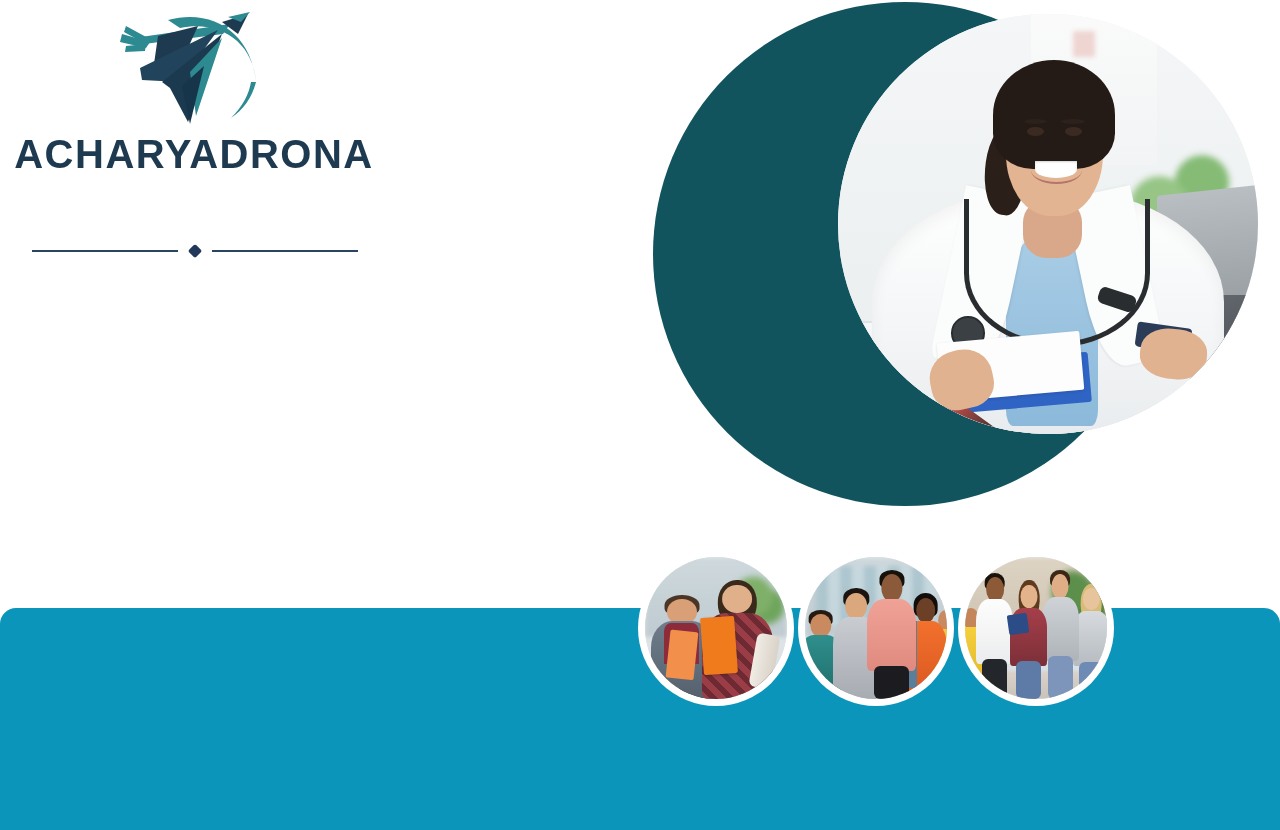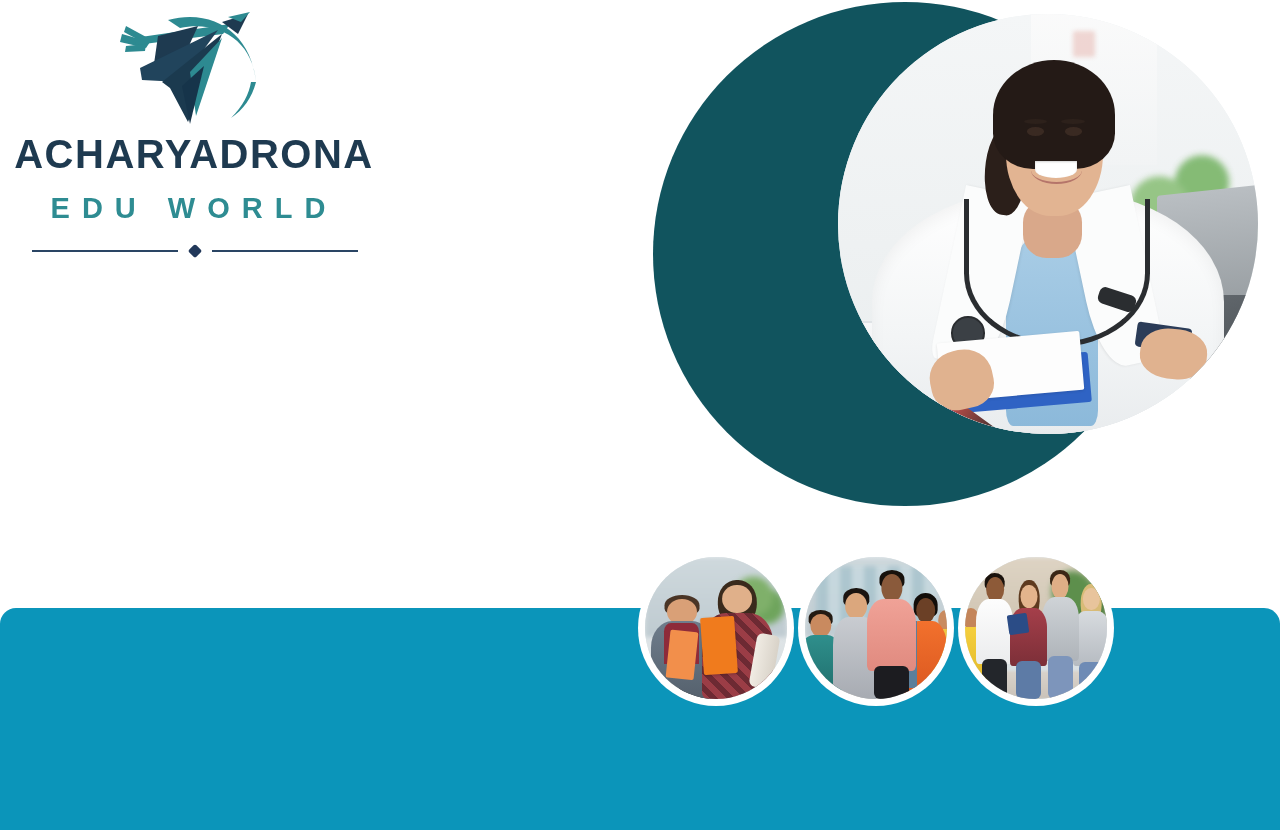--- a/index.html
+++ b/index.html
@@ -304,21 +304,20 @@
         <path d="M112 10 L138 2 L128 22 Z" fill="#1e3a50"></path>
         <path d="M118 5 L140 0 L131 10 Z" fill="#2d8a91"></path>
         <path d="M48 24 L88 14 L66 62 L44 52 Z" fill="#1e3a50"></path>
         <path d="M30 56 L108 18 L70 70 L32 68 Z" fill="#21445c"></path>
         <path d="M52 70 L112 22 L78 110 L60 76 Z" fill="#1b3a4f"></path>
         <path d="M80 60 L112 26 L86 104 Z" fill="#2d8a91"></path>
         <path d="M72 74 L94 54 L80 112 Z" fill="#16344a"></path>
       </svg>
     </div>
     <div class="logo-name">ACHARYADRONA</div>
-    <div class="logo-sub">EDU WORLD</div>
     <div class="logo-rule">
       <span class="ln l"></span>
       <span class="dia"></span>
       <span class="ln r"></span>
     </div>
   </div>
 
 
   <div class="stu stu1">
     <div class="inner">

